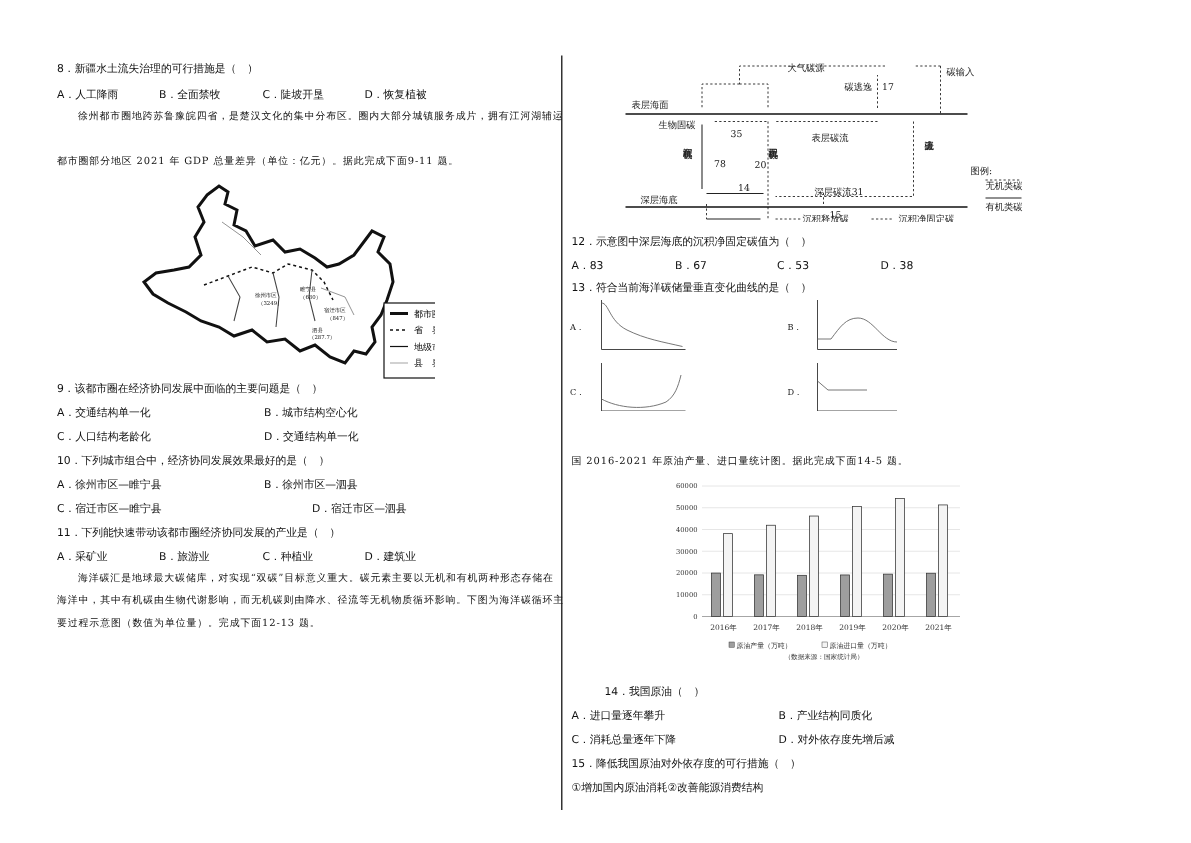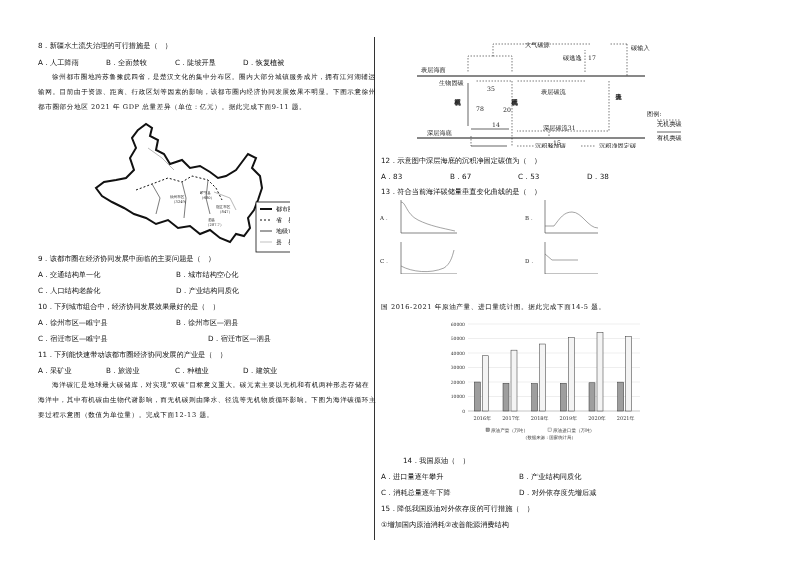--- a/index.html
+++ b/index.html
@@ -18,21 +18,20 @@
 
   <div class="divider"></div>
 
   <div class="t" style="left:38px;top:41px;">8．新疆水土流失治理的可行措施是（　）</div>
   <div class="opt" style="left:38px;top:58px;">A．人工降雨</div>
   <div class="opt" style="left:106px;top:58px;">B．全面禁牧</div>
   <div class="opt" style="left:175px;top:58px;">C．陡坡开垦</div>
   <div class="opt" style="left:243px;top:58px;">D．恢复植被</div>
 
   <div class="t p" style="left:52px;top:73px;">徐州都市圈地跨苏鲁豫皖四省，是楚汉文化的集中分布区。圈内大部分城镇服务成片，拥有江河湖辅运</div>
-  <div class="t p" style="left:38px;top:88px;">输网。目前由于资源、距离、行政区划等因素的影响，该都市圈内经济协同发展效果不明显。下图示意徐州</div>
   <div class="t p" style="left:38px;top:103px;">都市圈部分地区 2021 年 GDP 总量差异（单位：亿元）。据此完成下面9-11 题。</div>
 
   <svg style="position:absolute;left:90px;top:118px;" width="200" height="140" viewBox="0 0 200 140">
     <path d="M48,12 L56,6 L62,10 L60,18 L68,22 L66,32 L74,36 L80,46 L92,42 L100,50 L110,48 L120,54 L128,60 L136,58 L146,52 L152,44 L158,36 L166,40 L162,50 L170,58 L172,70 L168,82 L164,92 L158,100 L160,110 L154,118 L146,116 L140,124 L130,120 L120,112 L110,116 L100,108 L88,110 L78,102 L66,106 L56,100 L44,96 L34,90 L22,84 L12,78 L6,70 L14,64 L26,62 L36,60 L44,52 L40,40 L46,30 L42,20 Z" fill="#fff" stroke="#111" stroke-width="2"></path>
     <path d="M46,72 L62,66 L78,60 L92,64 L102,58 L118,62 L126,70 L132,82" fill="none" stroke="#111" stroke-width="1" stroke-dasharray="2,2"></path>
     <path d="M62,66 L70,80 L66,96 M92,64 L96,80 L94,100 M118,62 L116,80 L120,96" fill="none" stroke="#444" stroke-width="0.7"></path>
     <path d="M58,30 L72,40 L84,52 M124,74 L140,80 L146,92" fill="none" stroke="#888" stroke-width="0.6"></path>
     <g font-size="3.6" fill="#111">
       <text x="80" y="80">徐州市区</text>
       <text x="82" y="85">（3249）</text>
@@ -53,21 +52,21 @@
       <text x="186" y="104" font-size="6">省　界</text>
       <text x="186" y="115" font-size="6">地级市界</text>
       <text x="186" y="126" font-size="6">县　界</text>
     </g>
   </svg>
 
   <div class="t" style="left:38px;top:254px;">9．该都市圈在经济协同发展中面临的主要问题是（　）</div>
   <div class="opt" style="left:38px;top:270px;">A．交通结构单一化</div>
   <div class="opt" style="left:176px;top:270px;">B．城市结构空心化</div>
   <div class="opt" style="left:38px;top:286px;">C．人口结构老龄化</div>
-  <div class="opt" style="left:176px;top:286px;">D．产业结构同质化</div>
+  <div class="opt" style="left:176px;top:286px;">D．交通结构单一化</div>
 
   <div class="t" style="left:38px;top:302px;">10．下列城市组合中，经济协同发展效果最好的是（　）</div>
   <div class="opt" style="left:38px;top:318px;">A．徐州市区—睢宁县</div>
   <div class="opt" style="left:176px;top:318px;">B．徐州市区—泗县</div>
   <div class="opt" style="left:38px;top:334px;">C．宿迁市区—睢宁县</div>
   <div class="opt" style="left:176px;top:334px;padding-left:32px;">D．宿迁市区—泗县</div>
 
   <div class="t" style="left:38px;top:350px;">11．下列能快速带动该都市圈经济协同发展的产业是（　）</div>
   <div class="opt" style="left:38px;top:366px;">A．采矿业</div>
   <div class="opt" style="left:106px;top:366px;">B．旅游业</div>

